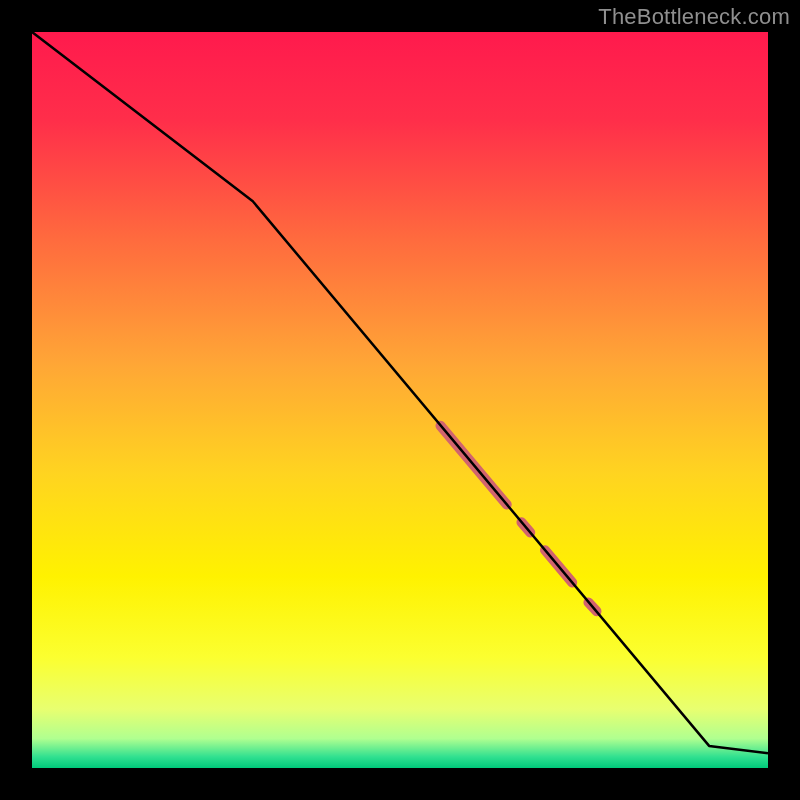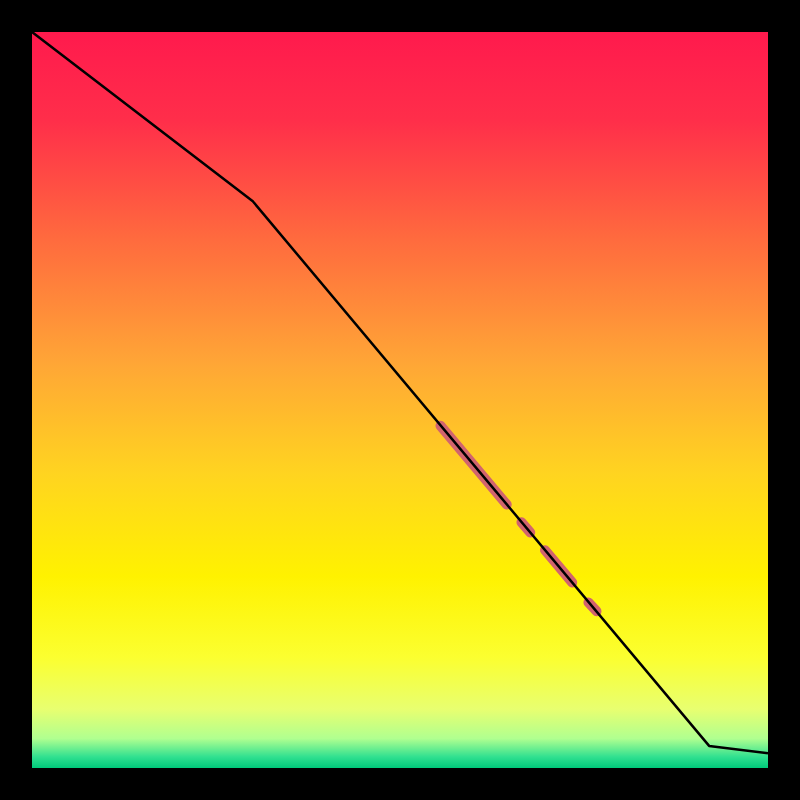--- a/index.html
+++ b/index.html
@@ -53,13 +53,14 @@
           <stop offset="100%" stop-color="#00c97a"></stop>
         </linearGradient>
       </defs>
       <rect x="32" y="32" width="736" height="736" fill="url(#bg-grad)"></rect>
       <line x1="440.48" y1="425.75999999999993" x2="506.72" y2="504.512" stroke="#d1646e" stroke-width="10" stroke-linecap="round"></line>
       <line x1="521.44" y1="522.176" x2="530.272" y2="532.48" stroke="#d1646e" stroke-width="10" stroke-linecap="round"></line>
       <line x1="544.9920000000001" y1="550.144" x2="572.224" y2="582.528" stroke="#d1646e" stroke-width="10" stroke-linecap="round"></line>
       <line x1="588.4159999999999" y1="602.4" x2="596.5120000000001" y2="611.232" stroke="#d1646e" stroke-width="10" stroke-linecap="round"></line>
       <path d="M 32 32 L 252.79999999999998 201.27999999999997 L 709.12 745.92 L 768 753.28" fill="none" stroke="#000" stroke-width="2.5" stroke-linejoin="round"></path>
     </svg>
+  <div class="attribution">TheBottleneck.com</div>
 </div>
 
 </body></html>

